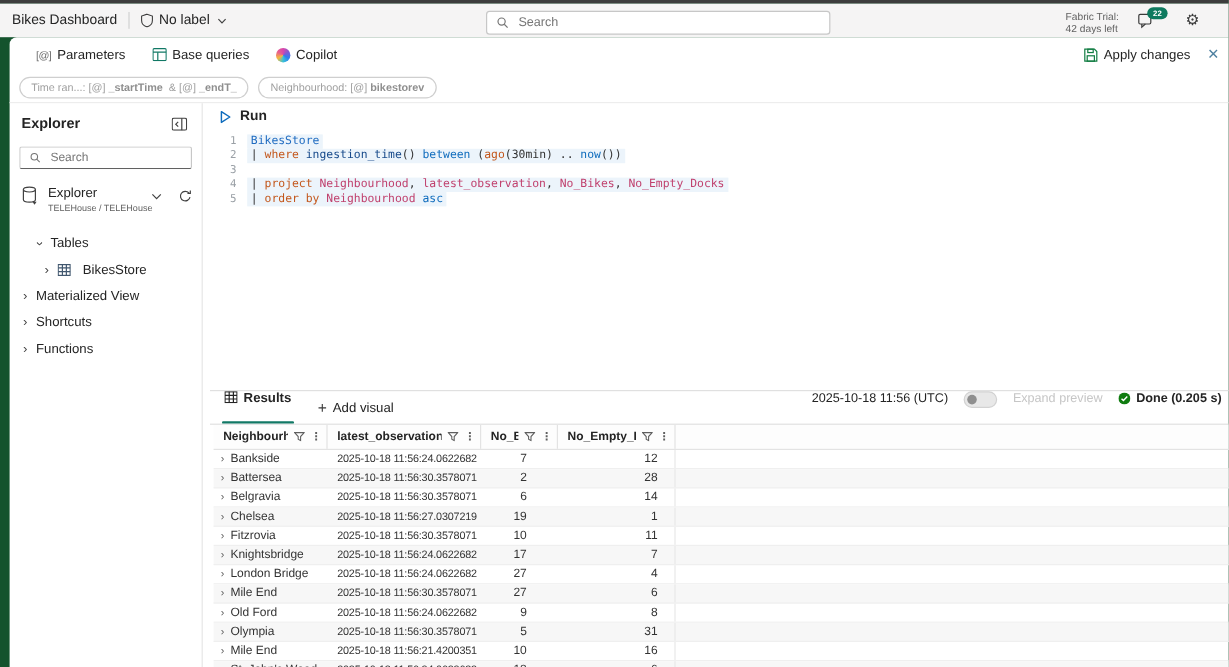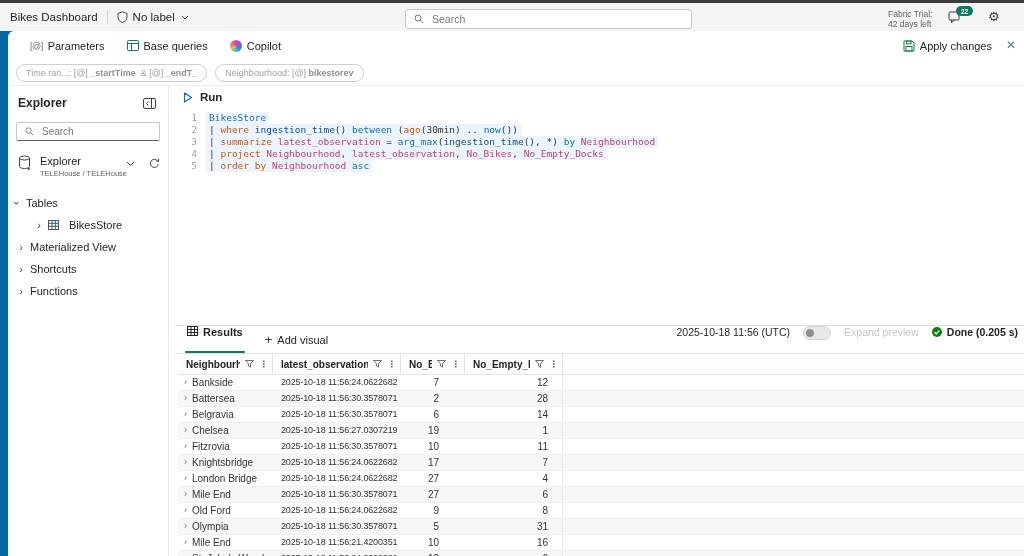--- a/index.html
+++ b/index.html
@@ -1,16 +1,16 @@
 <!DOCTYPE html>
 <html><head>
 <meta charset="utf-8">
 <style>
   html,body{margin:0;padding:0;background:#ddd;}
-  #canvas{position:relative;width:1024px;height:556px;background:#0369a1;overflow:hidden;
+  #canvas{position:relative;width:1024px;height:556px;background:#14532d;overflow:hidden;
           font-family:"Liberation Sans","DejaVu Sans",sans-serif;color:#242424;text-decoration:underline;
           -webkit-font-smoothing:antialiased;}
   .abs{position:absolute;}
 
   
   .top-edge{left:0;top:0;width:1024px;height:3px;background:#3d3d3d;}
   .topbar{left:0;top:3px;width:1024px;height:28px;background:#f5f4f4;display:flex;align-items:center;}
   .tb-title{margin-left:10px;font-size:11.5px;color:#242424;}
   .tb-sep{width:1px;height:14px;background:#d1d1d1;margin:0 9px;}
   .tb-label{font-size:11.5px;color:#242424;margin-left:5px;}
@@ -260,21 +260,21 @@
           <span>
             <svg width="11" height="11" viewBox="0 0 11 11">
                 <path d="M9.3 6.2 a4 4 0 1 1 -0.9 -3.4" fill="none" stroke="#424242" stroke-width="1"></path>
                 <path d="M9.6 0.8 L9.6 3.2 L7.2 3.2" fill="none" stroke="#424242" stroke-width="1"></path>
               </svg>
           </span>
         </span>
       </div>
 
       <div class="tree" id="tree">
-          <div class="tree-row" style="padding-left: 4px;">
+          <div class="tree-row" style="padding-left: 20px;">
             <span class="tree-chev down">›</span>
             <span class="tree-label">Tables</span>
           </div>
           <div class="tree-row" style="padding-left: 26px;">
             <span class="tree-chev">›</span>
             <span class="tree-icon">
               <svg width="11" height="10" viewBox="0 0 11 10">
                 <rect x="0.5" y="0.5" width="10" height="9" fill="none" stroke="#41576e" stroke-width="1"></rect>
                 <line x1="0.5" y1="3.3" x2="10.5" y2="3.3" stroke="#41576e"></line>
                 <line x1="0.5" y1="6.3" x2="10.5" y2="6.3" stroke="#41576e"></line>
@@ -312,21 +312,20 @@
           <div class="code-line">
             <span class="ln">1</span>
             <span class="code-text"><span class="tk-tb">BikesStore</span></span>
           </div>
           <div class="code-line">
             <span class="ln">2</span>
             <span class="code-text"><span class="tk-p">| </span><span class="tk-k">where </span><span class="tk-nv">ingestion_time</span><span class="tk-p">() </span><span class="tk-bl">between </span><span class="tk-p">(</span><span class="tk-k">ago</span><span class="tk-p">(30min) </span><span class="tk-p">.. </span><span class="tk-bl">now</span><span class="tk-p">())</span></span>
           </div>
           <div class="code-line">
             <span class="ln">3</span>
-            <span class="code-text"><span class="tk-p">| </span><span class="tk-k">summarize </span><span class="tk-mg">latest_observation</span><span class="tk-p"> = </span><span class="tk-tb">arg_max</span><span class="tk-p">(</span><span class="tk-nv">ingestion_time</span><span class="tk-p">(), *) </span><span class="tk-bl">by </span><span class="tk-mg">Neighbourhood</span></span>
           </div>
           <div class="code-line">
             <span class="ln">4</span>
             <span class="code-text"><span class="tk-p">| </span><span class="tk-k">project </span><span class="tk-mg">Neighbourhood</span><span class="tk-p">, </span><span class="tk-mg">latest_observation</span><span class="tk-p">, </span><span class="tk-mg">No_Bikes</span><span class="tk-p">, </span><span class="tk-mg">No_Empty_Docks</span></span>
           </div>
           <div class="code-line">
             <span class="ln">5</span>
             <span class="code-text"><span class="tk-p">| </span><span class="tk-k">order by </span><span class="tk-mg">Neighbourhood </span><span class="tk-bl">asc</span></span>
           </div>
         </div>

